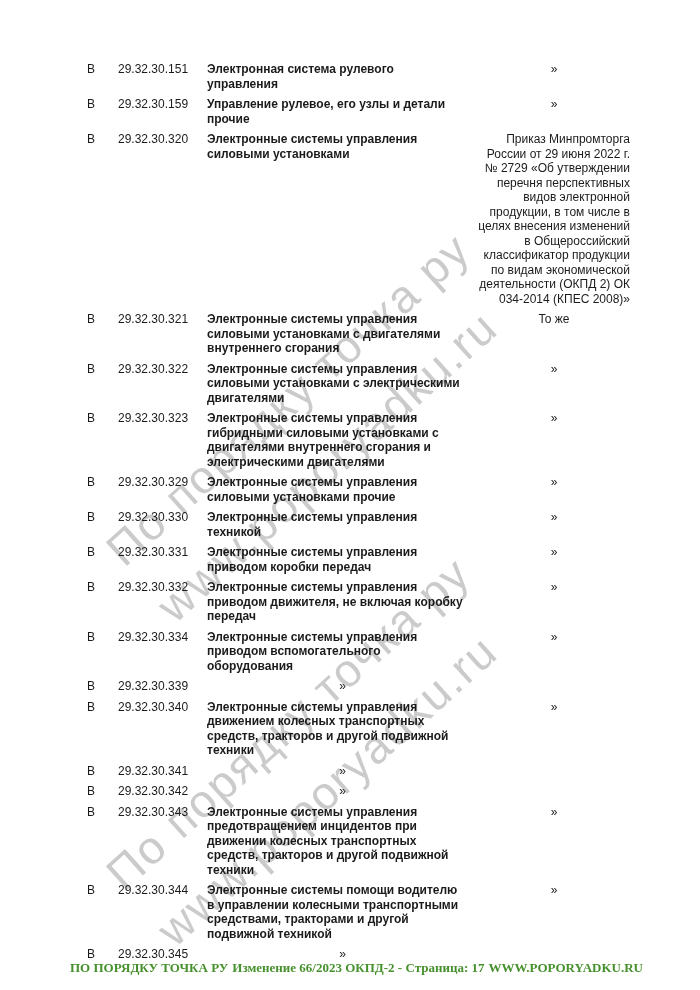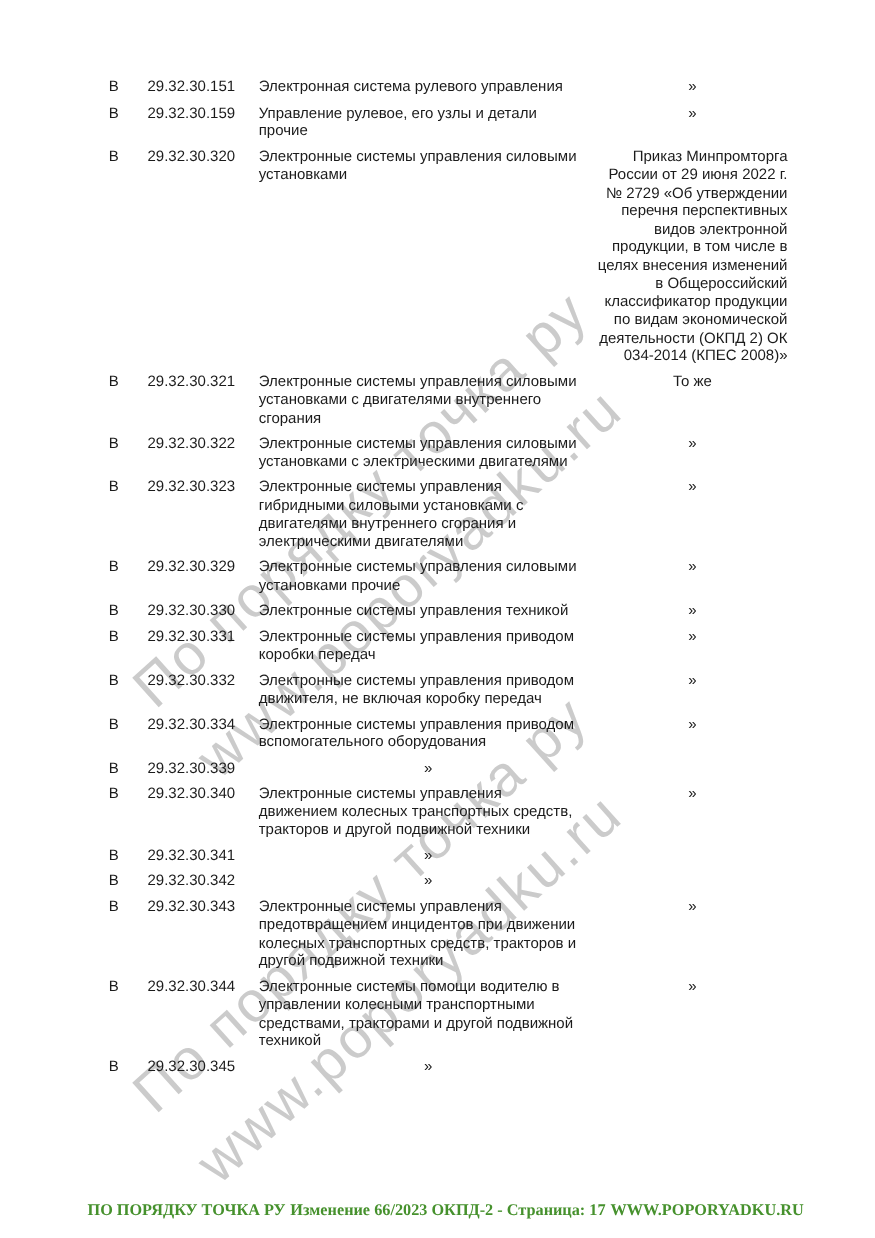--- a/index.html
+++ b/index.html
@@ -50,21 +50,21 @@
     color: #1b1b1b;
   }
   .row {
     display: grid;
     grid-template-columns: 31px 89px 271px 152px;
     margin-bottom: 6px;
   }
   .cell { font-size: 12px; line-height: 14.5px; }
   .cell.letter { }
   .cell.code { }
-  .cell.desc { padding-right: 11px; }
+  .cell.desc { padding-right: 11px; font-weight: bold; }
   .cell.note { text-align: center; }
   .cell.note.long { text-align: right; }
 
   
   .footer {
     position: absolute;
     top: 960px;
     left: 70px;
     right: 57px;
     z-index: 2;

